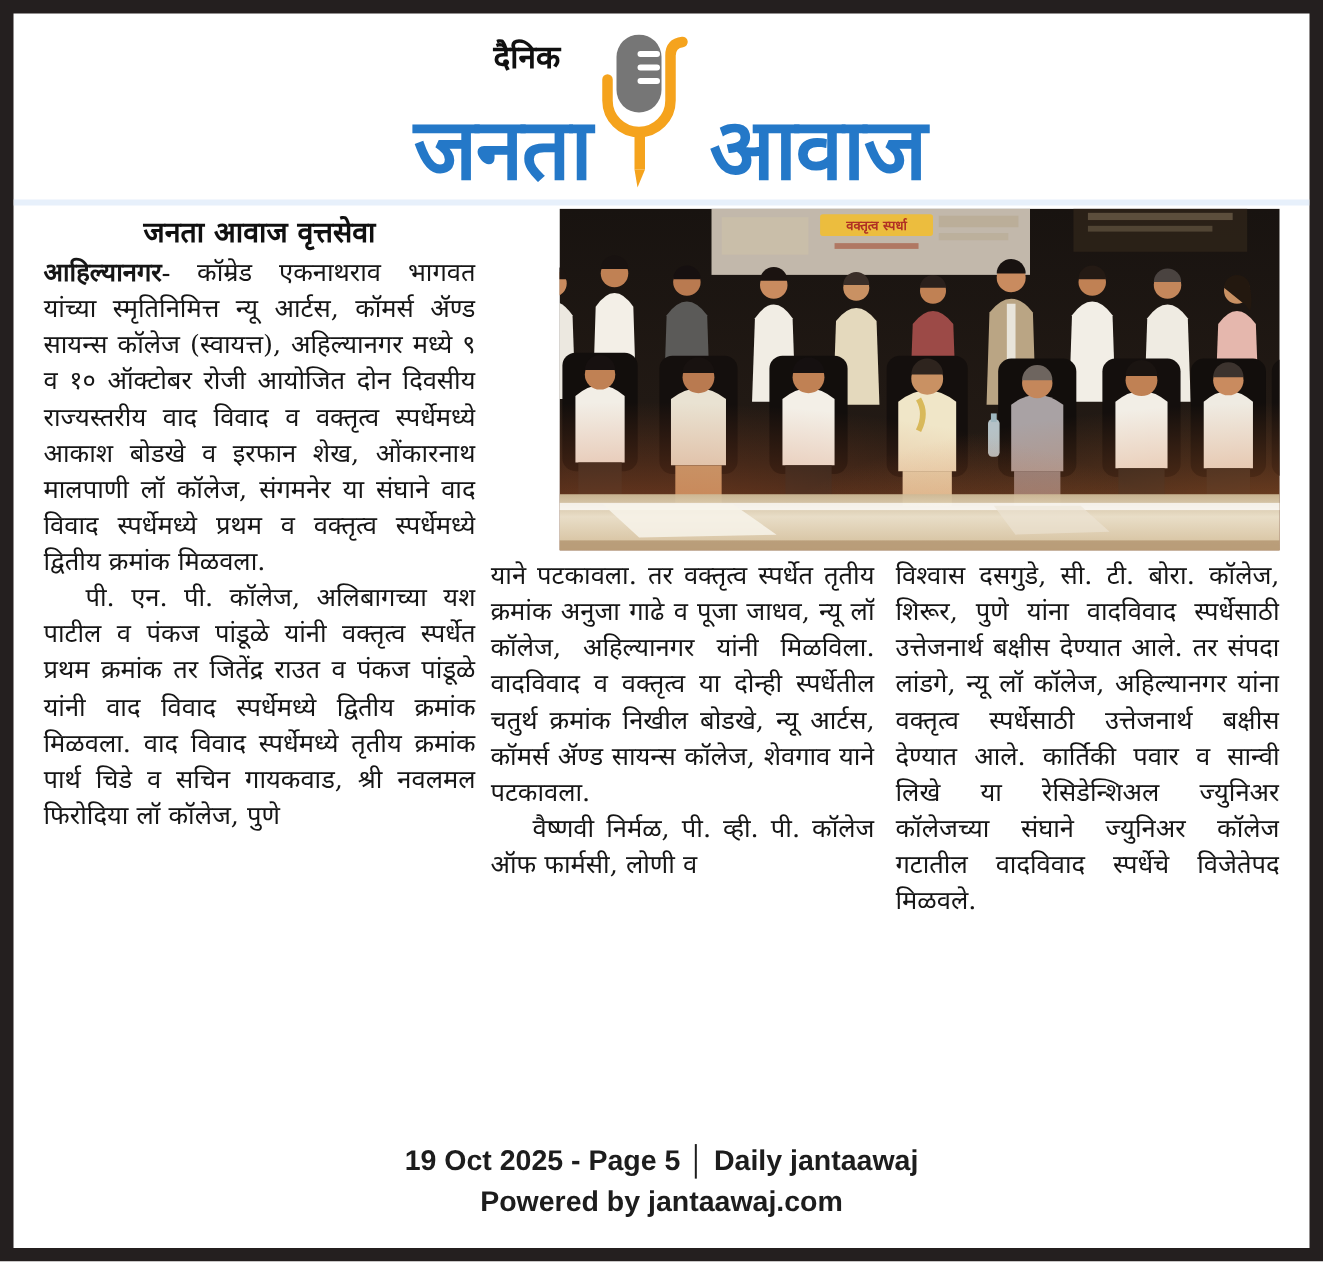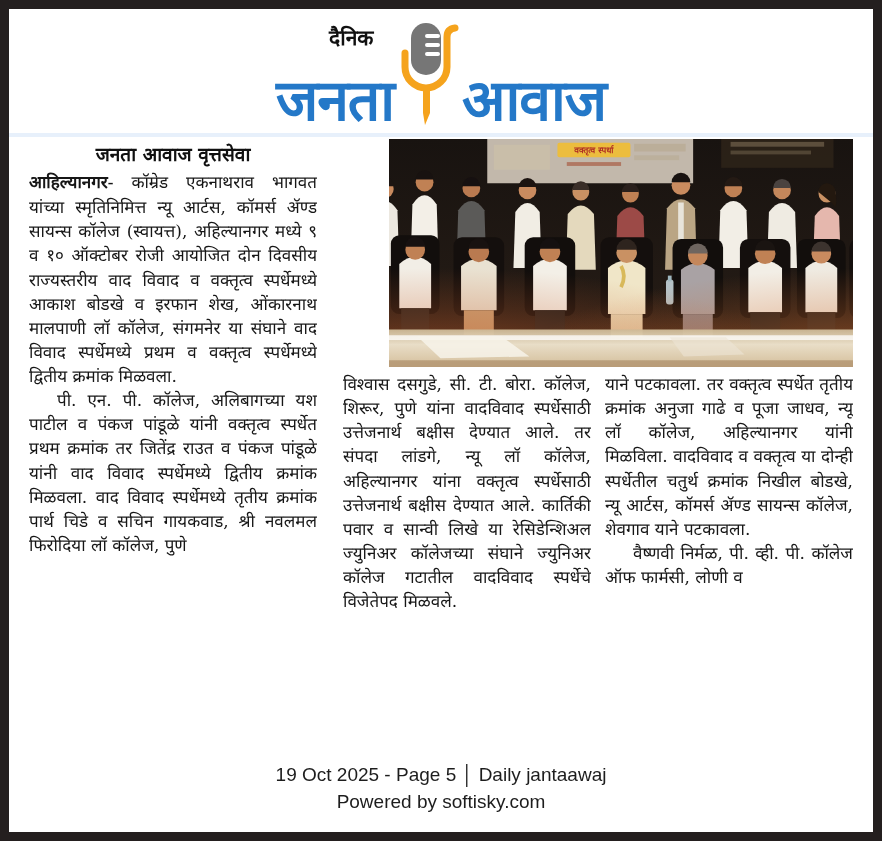--- a/index.html
+++ b/index.html
@@ -15,41 +15,41 @@
   }
   
   .masthead {
     height: 118px;
     display: flex; justify-content: center; align-items: flex-end;
     padding-top: 8px;
   }
   .masthead-word {
     font-family: "DejaVu Sans", sans-serif;
     font-weight: bold; font-size: 57px; line-height: 0.95;
-    color: #2478c8; letter-spacing: -1px;
+    color: #2478c8; letter-spacing: -1px; margin-left: 11px;
   }
   .mic-slot { position: relative; width: 62px; height: 104px; margin: 0 3px; flex: none; }
   .mic-svg { position: absolute; left: 0; top: 0; }
   .tagline {
     position: absolute; top: 0; left: -68px;
     font-family: "DejaVu Sans", sans-serif;
     font-weight: bold; font-size: 21px; color: #101010; white-space: nowrap;
   }
   .masthead-divider { height: 4px; background: #e7f0fb; margin-top: 6px; }
   
   .headline {
     text-align: center;
     font-family: "DejaVu Sans", sans-serif;
     font-weight: bold; font-size: 54px; line-height: 1.25;
     color: #0b0b0b; margin: 8px 0 2px 0;
     letter-spacing: 0px;
   }
   
   .article {
-    flex: 1; display: flex; gap: 26px;
+    flex: 1; display: flex; gap: 10px;
     padding: 2px 20px 0 20px; overflow: hidden;
   }
   .col1 { width: 288px; flex: none; overflow: hidden; }
   .right-zone { flex: 1; display: flex; flex-direction: column; overflow: hidden; }
   .photo-wrap { width: 100%; height: 228px; flex: none; margin-left: 46px; }
   .photo-wrap svg { display: block; width: 100%; height: 100%; }
   .cols23 { display: flex; gap: 14px; margin-top: 5px; flex: 1; overflow: hidden; }
   .colN { flex: 1; overflow: hidden; }
   .byline {
     text-align: center; font-weight: bold; font-size: 19px;
@@ -58,21 +58,21 @@
   p.body-text {
     font-size: 17px; line-height: 1.42; text-align: justify;
     color: #161616;
   }
   p.indent { text-indent: 28px; }
   .lead { font-weight: bold; font-family: Liberation Serif, serif; }
   
   .footer {
     height: 74px; flex: none; text-align: center;
     font-family: "Liberation Sans", sans-serif;
-    color: #1d1d1d; padding-top: 6px;
+    color: #1d1d1d; padding-top: 6px; font-weight: bold;
   }
   .footer-line1 { font-size: 19px; }
   .footer-line2 { font-size: 19px; margin-top: 5px; }
 </style>
 </head>
 <body>
 
 <div class="page">
 
   <div class="masthead">
@@ -273,29 +273,29 @@
             <rect x="0" y="204" width="545" height="5" fill="#ffffff" opacity="0.75"></rect>
             <polygon points="30,205 120,205 150,226 55,228" fill="#f7f3ea" opacity="0.85"></polygon>
             <polygon points="300,206 360,206 380,224 315,226" fill="#ece5d6" opacity="0.6"></polygon>
             <rect x="0" y="230" width="545" height="7" fill="#b2936f" opacity="0.8"></rect>
           </g>
         </svg>
       </div>
 
       <div class="cols23">
         <div class="colN">
-          <p class="body-text">विश्वास दसगुडे, सी. टी. बोरा. कॉलेज, शिरूर, पुणे यांना वादविवाद स्पर्धेसाठी उत्तेजनार्थ बक्षीस देण्यात आले. तर संपदा लांडगे, न्यू लॉ कॉलेज, अहिल्यानगर यांना वक्तृत्व स्पर्धेसाठी उत्तेजनार्थ बक्षीस देण्यात आले. कार्तिकी पवार व सान्वी लिखे या रेसिडेन्शिअल ज्युनिअर कॉलेजच्या संघाने ज्युनिअर कॉलेज गटातील वादविवाद स्पर्धेचे विजेतेपद मिळवले.</p>
-        </div>
-        <div class="colN">
           <p class="body-text">याने पटकावला. तर वक्तृत्व स्पर्धेत तृतीय क्रमांक अनुजा गाढे व पूजा जाधव, न्यू लॉ कॉलेज, अहिल्यानगर यांनी मिळविला. वादविवाद व वक्तृत्व या दोन्ही स्पर्धेतील चतुर्थ क्रमांक निखील बोडखे, न्यू आर्टस, कॉमर्स ॲण्ड सायन्स कॉलेज, शेवगाव याने पटकावला.</p>
           <p class="body-text indent">वैष्णवी निर्मळ, पी. व्ही. पी. कॉलेज ऑफ फार्मसी, लोणी व</p>
         </div>
+        <div class="colN">
+          <p class="body-text">विश्वास दसगुडे, सी. टी. बोरा. कॉलेज, शिरूर, पुणे यांना वादविवाद स्पर्धेसाठी उत्तेजनार्थ बक्षीस देण्यात आले. तर संपदा लांडगे, न्यू लॉ कॉलेज, अहिल्यानगर यांना वक्तृत्व स्पर्धेसाठी उत्तेजनार्थ बक्षीस देण्यात आले. कार्तिकी पवार व सान्वी लिखे या रेसिडेन्शिअल ज्युनिअर कॉलेजच्या संघाने ज्युनिअर कॉलेज गटातील वादविवाद स्पर्धेचे विजेतेपद मिळवले.</p>
+        </div>
       </div>
     </div>
 
   </div>
 
   <div class="footer">
     <div class="footer-line1">19 Oct 2025 - Page 5 │ Daily jantaawaj</div>
-    <div class="footer-line2">Powered by softisky.com</div>
+    <div class="footer-line2">Powered by jantaawaj.com</div>
   </div>
 
 </div>
 
 </body></html>

